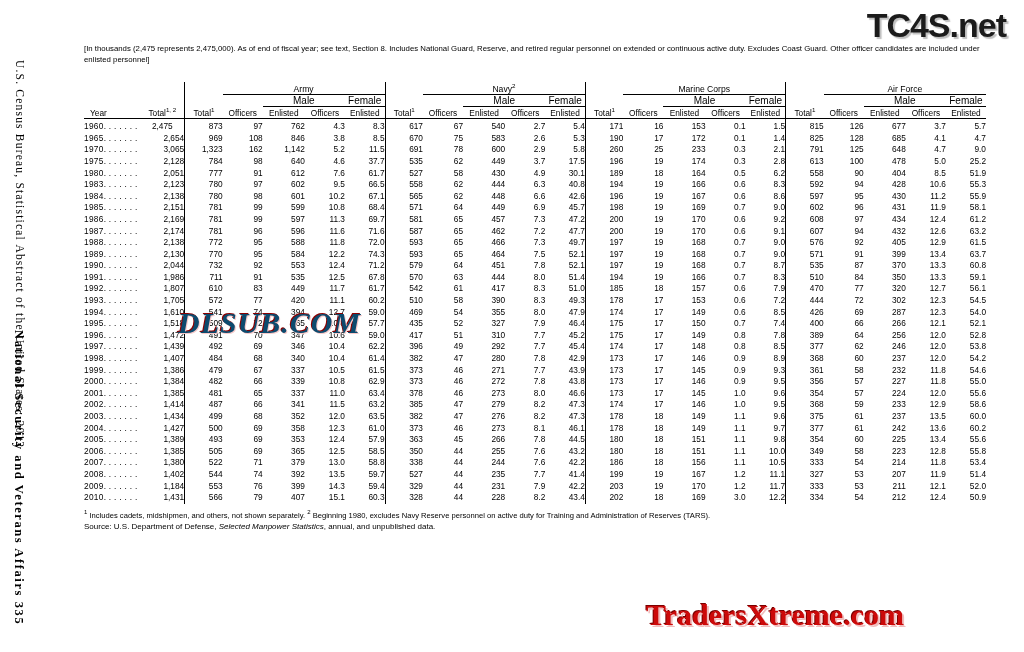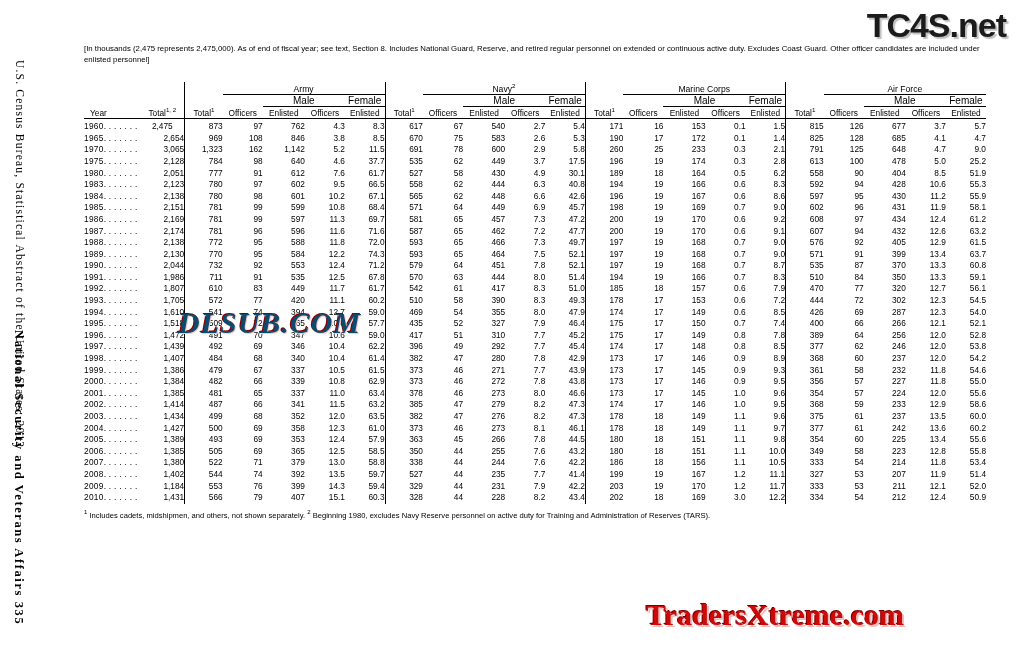--- a/index.html
+++ b/index.html
@@ -1054,14 +1054,18 @@
           <td class="num">212</td>
           <td class="num">12.4</td>
           <td class="num">50.9</td>
         </tr>
       </tbody>
   </table>
 
   <div class="footnotes">
     <span class="sup">1</span> <span>Includes cadets, midshipmen, and others, not shown separately.</span>
     <span class="sup">2</span> <span>Beginning 1980, excludes Navy Reserve personnel on active duty  for Training and Administration of Reserves (TARS).</span>
+    <div class="src">
+      <span>Source: U.S. Department of Defense,</span>
+      <span class="it">Selected Manpower Statistics</span><span>, annual, and unpublished data.</span>
+    </div>
   </div>
 </div>
 
 </body></html>

